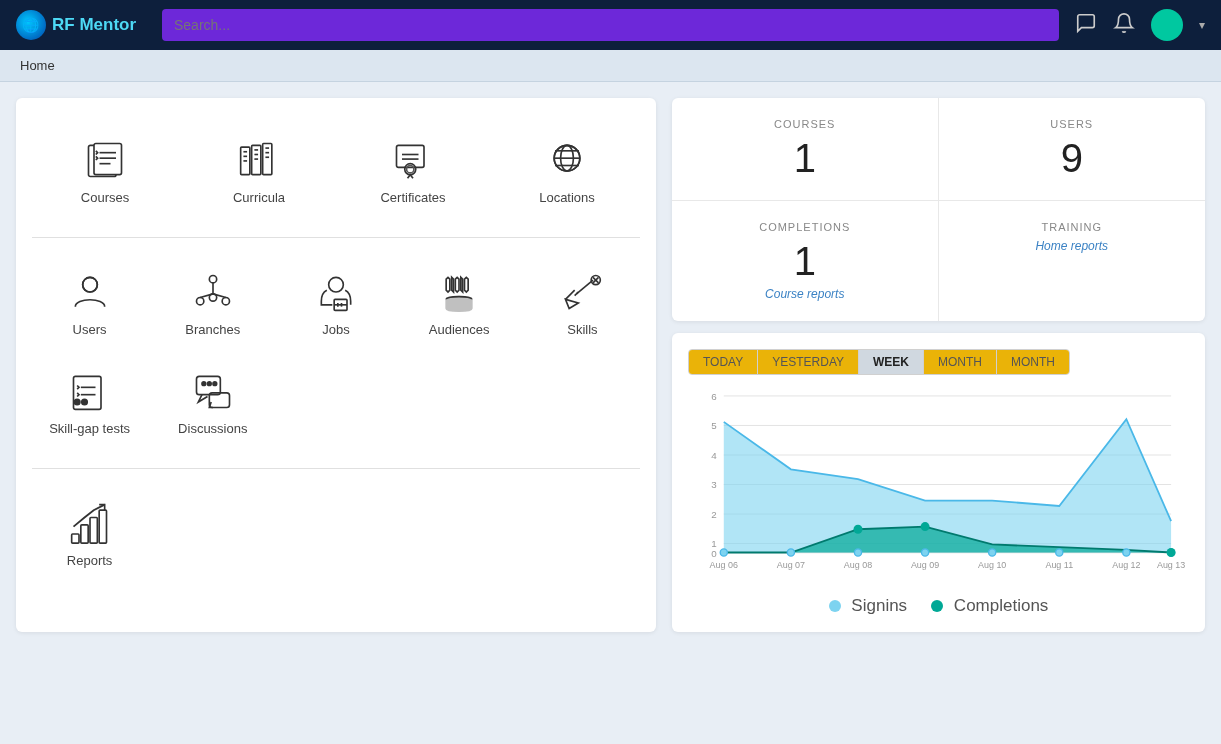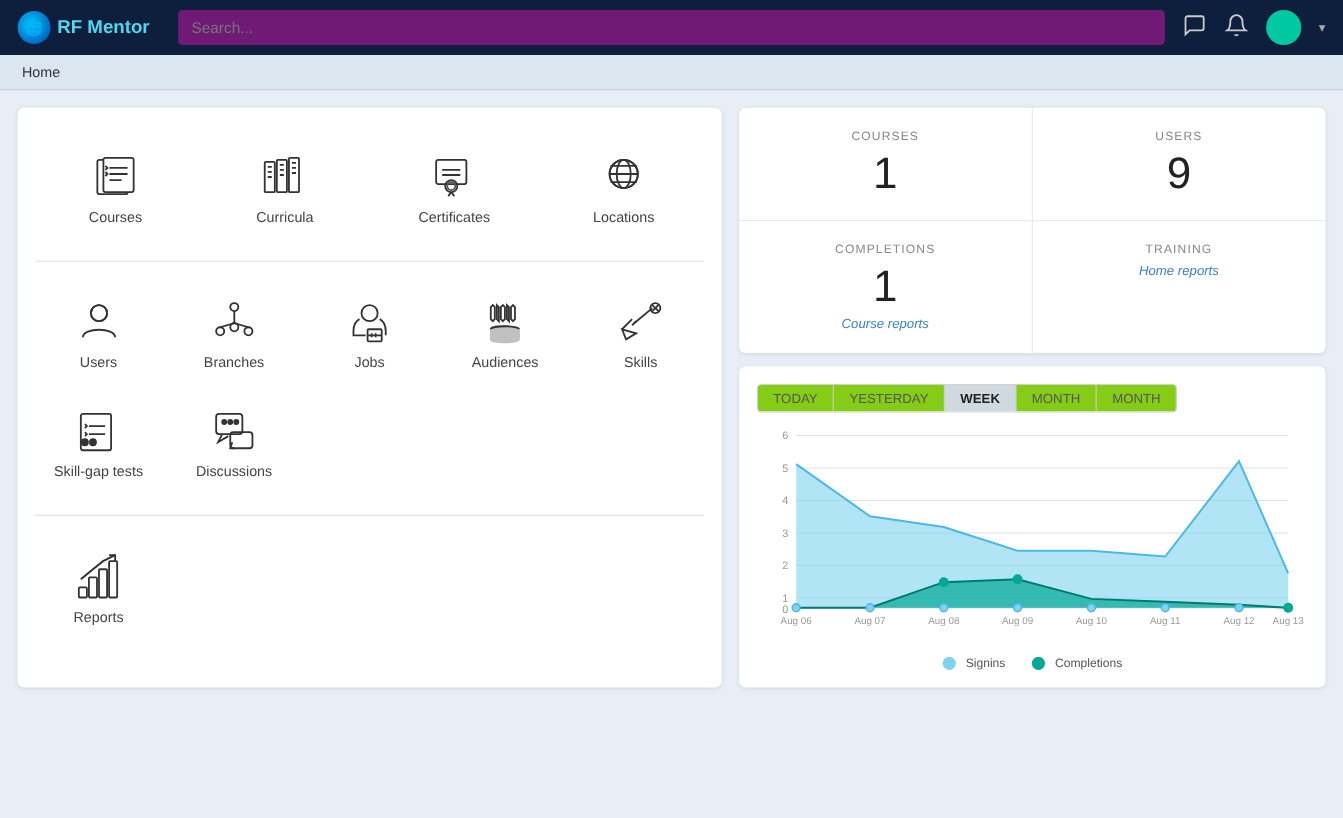--- a/index.html
+++ b/index.html
@@ -29,21 +29,21 @@
       border-radius: 50%;
       background: radial-gradient(circle at 40% 40%, #00c8ff, #0044aa);
       display: flex;
       align-items: center;
       justify-content: center;
       font-size: 14px;
     }
     .brand-name { color: #4dd9f5; font-size: 17px; font-weight: 700; }
     .navbar-search {
       flex: 1;
-      background: #701a75;
+      background: #6d28d9;
       border: none;
       border-radius: 4px;
       height: 32px;
       padding: 0 12px;
       color: #aaa;
       font-size: 14px;
       outline: none;
     }
     .navbar-icons {
       display: flex;
@@ -204,41 +204,41 @@
       margin-bottom: 12px;
       border: 1px solid #d0d0d0;
       border-radius: 4px;
       width: fit-content;
       overflow: hidden;
     }
     .chart-tab {
       padding: 5px 14px;
       font-size: 12px;
       cursor: pointer;
-      background: #84cc16;
+      background: #eab308;
       border: none;
       border-right: 1px solid #d0d0d0;
       color: #555;
     }
     .chart-tab:last-child { border-right: none; }
     .chart-tab.active {
       background: #d0d8e0;
       font-weight: 600;
       color: #222;
     }
 
     .chart-svg-wrap {
       width: 100%;
     }
     .chart-legend {
       display: flex;
       gap: 24px;
       justify-content: center;
       margin-top: 8px;
-      font-size: 11px;
+      font-size: 17px;
       color: #555;
     }
     .legend-dot {
       display: inline-block;
       width: 12px;
       height: 12px;
       border-radius: 50%;
       margin-right: 6px;
       vertical-align: middle;
     }

